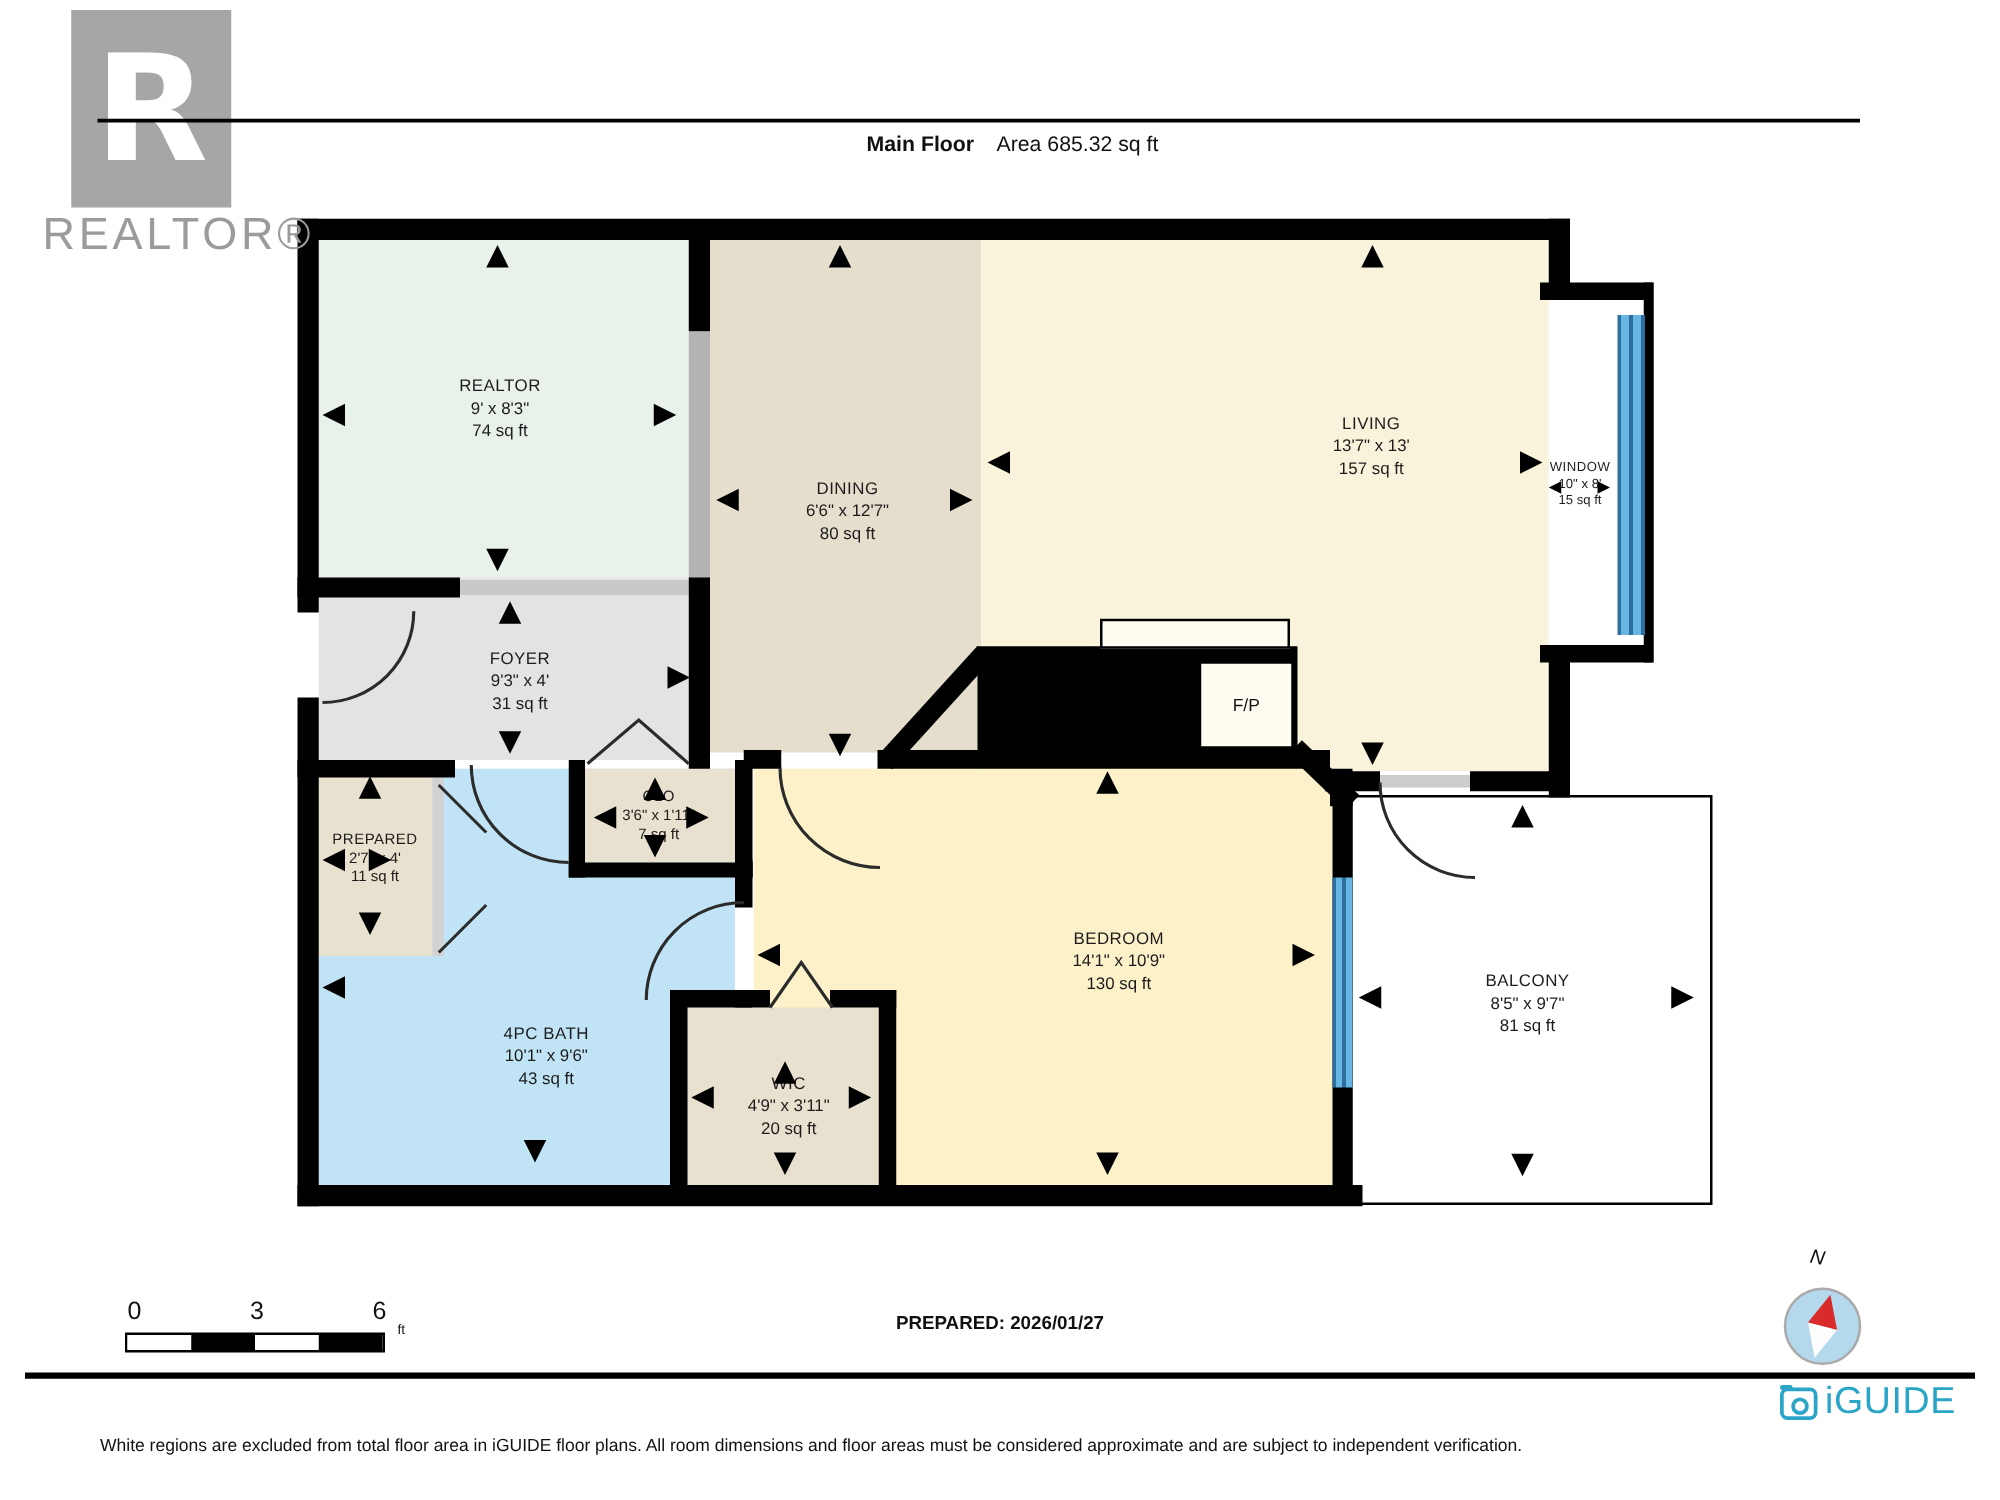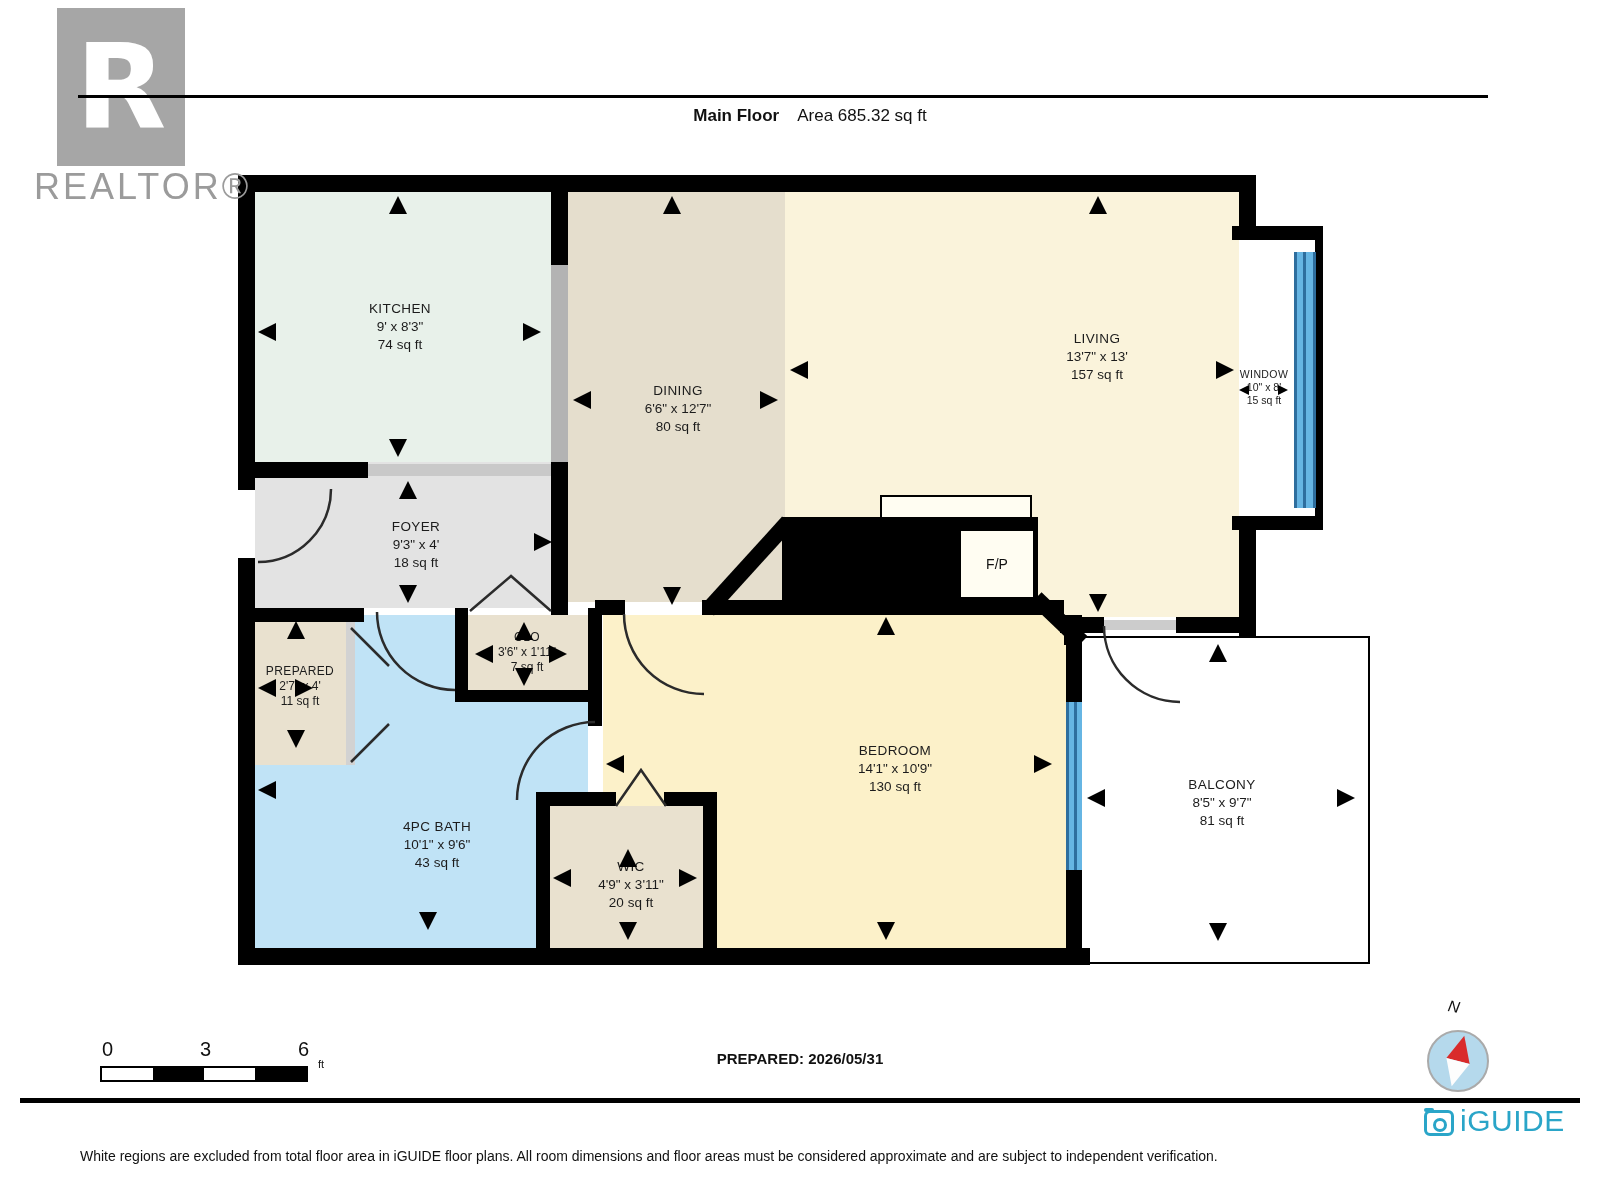--- a/index.html
+++ b/index.html
@@ -146,21 +146,21 @@
       <path d="M 470 611 L 511 576 L 551 611"></path>
       <path d="M 351 628 L 389 666 M 351 762 L 389 724"></path>
       <path d="M 595 722 A 78 78 0 0 0 517 800"></path>
       <path d="M 624 614 A 80 80 0 0 0 704 694"></path>
       <path d="M 616 806 L 641 770 L 666 806"></path>
       <path d="M 1104 626 A 76 76 0 0 0 1180 702"></path>
     </g>
   </svg>
 
   <div class="rlabel" style="left:400px;top:300px">
-    <div class="nm">KITCHEN</div>
+    <div class="nm">REALTOR</div>
     <div>9' x 8'3"</div>
     <div>74 sq ft</div>
   </div>
   <div class="rlabel" style="left:678px;top:382px">
     <div class="nm">DINING</div>
     <div>6'6" x 12'7"</div>
     <div>80 sq ft</div>
   </div>
   <div class="rlabel" style="left:1097px;top:330px">
     <div class="nm">LIVING</div>
@@ -168,21 +168,21 @@
     <div>157 sq ft</div>
   </div>
   <div class="rlabel tiny" style="left:1264px;top:368px">
     <div class="nm">WINDOW</div>
     <div>10" x 8'</div>
     <div>15 sq ft</div>
   </div>
   <div class="rlabel" style="left:416px;top:518px">
     <div class="nm">FOYER</div>
     <div>9'3" x 4'</div>
-    <div>18 sq ft</div>
+    <div>31 sq ft</div>
   </div>
   <div class="rlabel small" style="left:527px;top:630px">
     <div class="nm">CLO</div>
     <div>3'6" x 1'11"</div>
     <div>7 sq ft</div>
   </div>
   <div class="rlabel small" style="left:300px;top:664px">
     <div class="nm">PREPARED</div>
     <div>2'7" x 4'</div>
     <div>11 sq ft</div>
@@ -256,21 +256,21 @@
     </div>
     <div class="scalebar">
         <i></i>
         <i></i>
         <i></i>
         <i></i>
       </div>
     <div class="scaleft">ft</div>
   </div>
 
-  <div class="prepared">PREPARED: 2026/05/31</div>
+  <div class="prepared">PREPARED: 2026/01/27</div>
 
   <div class="north">N</div>
   <div class="compass">
     <div class="needle">
       <div class="red"></div>
       <div class="white"></div>
     </div>
   </div>
 
   <div class="footrule"></div>

